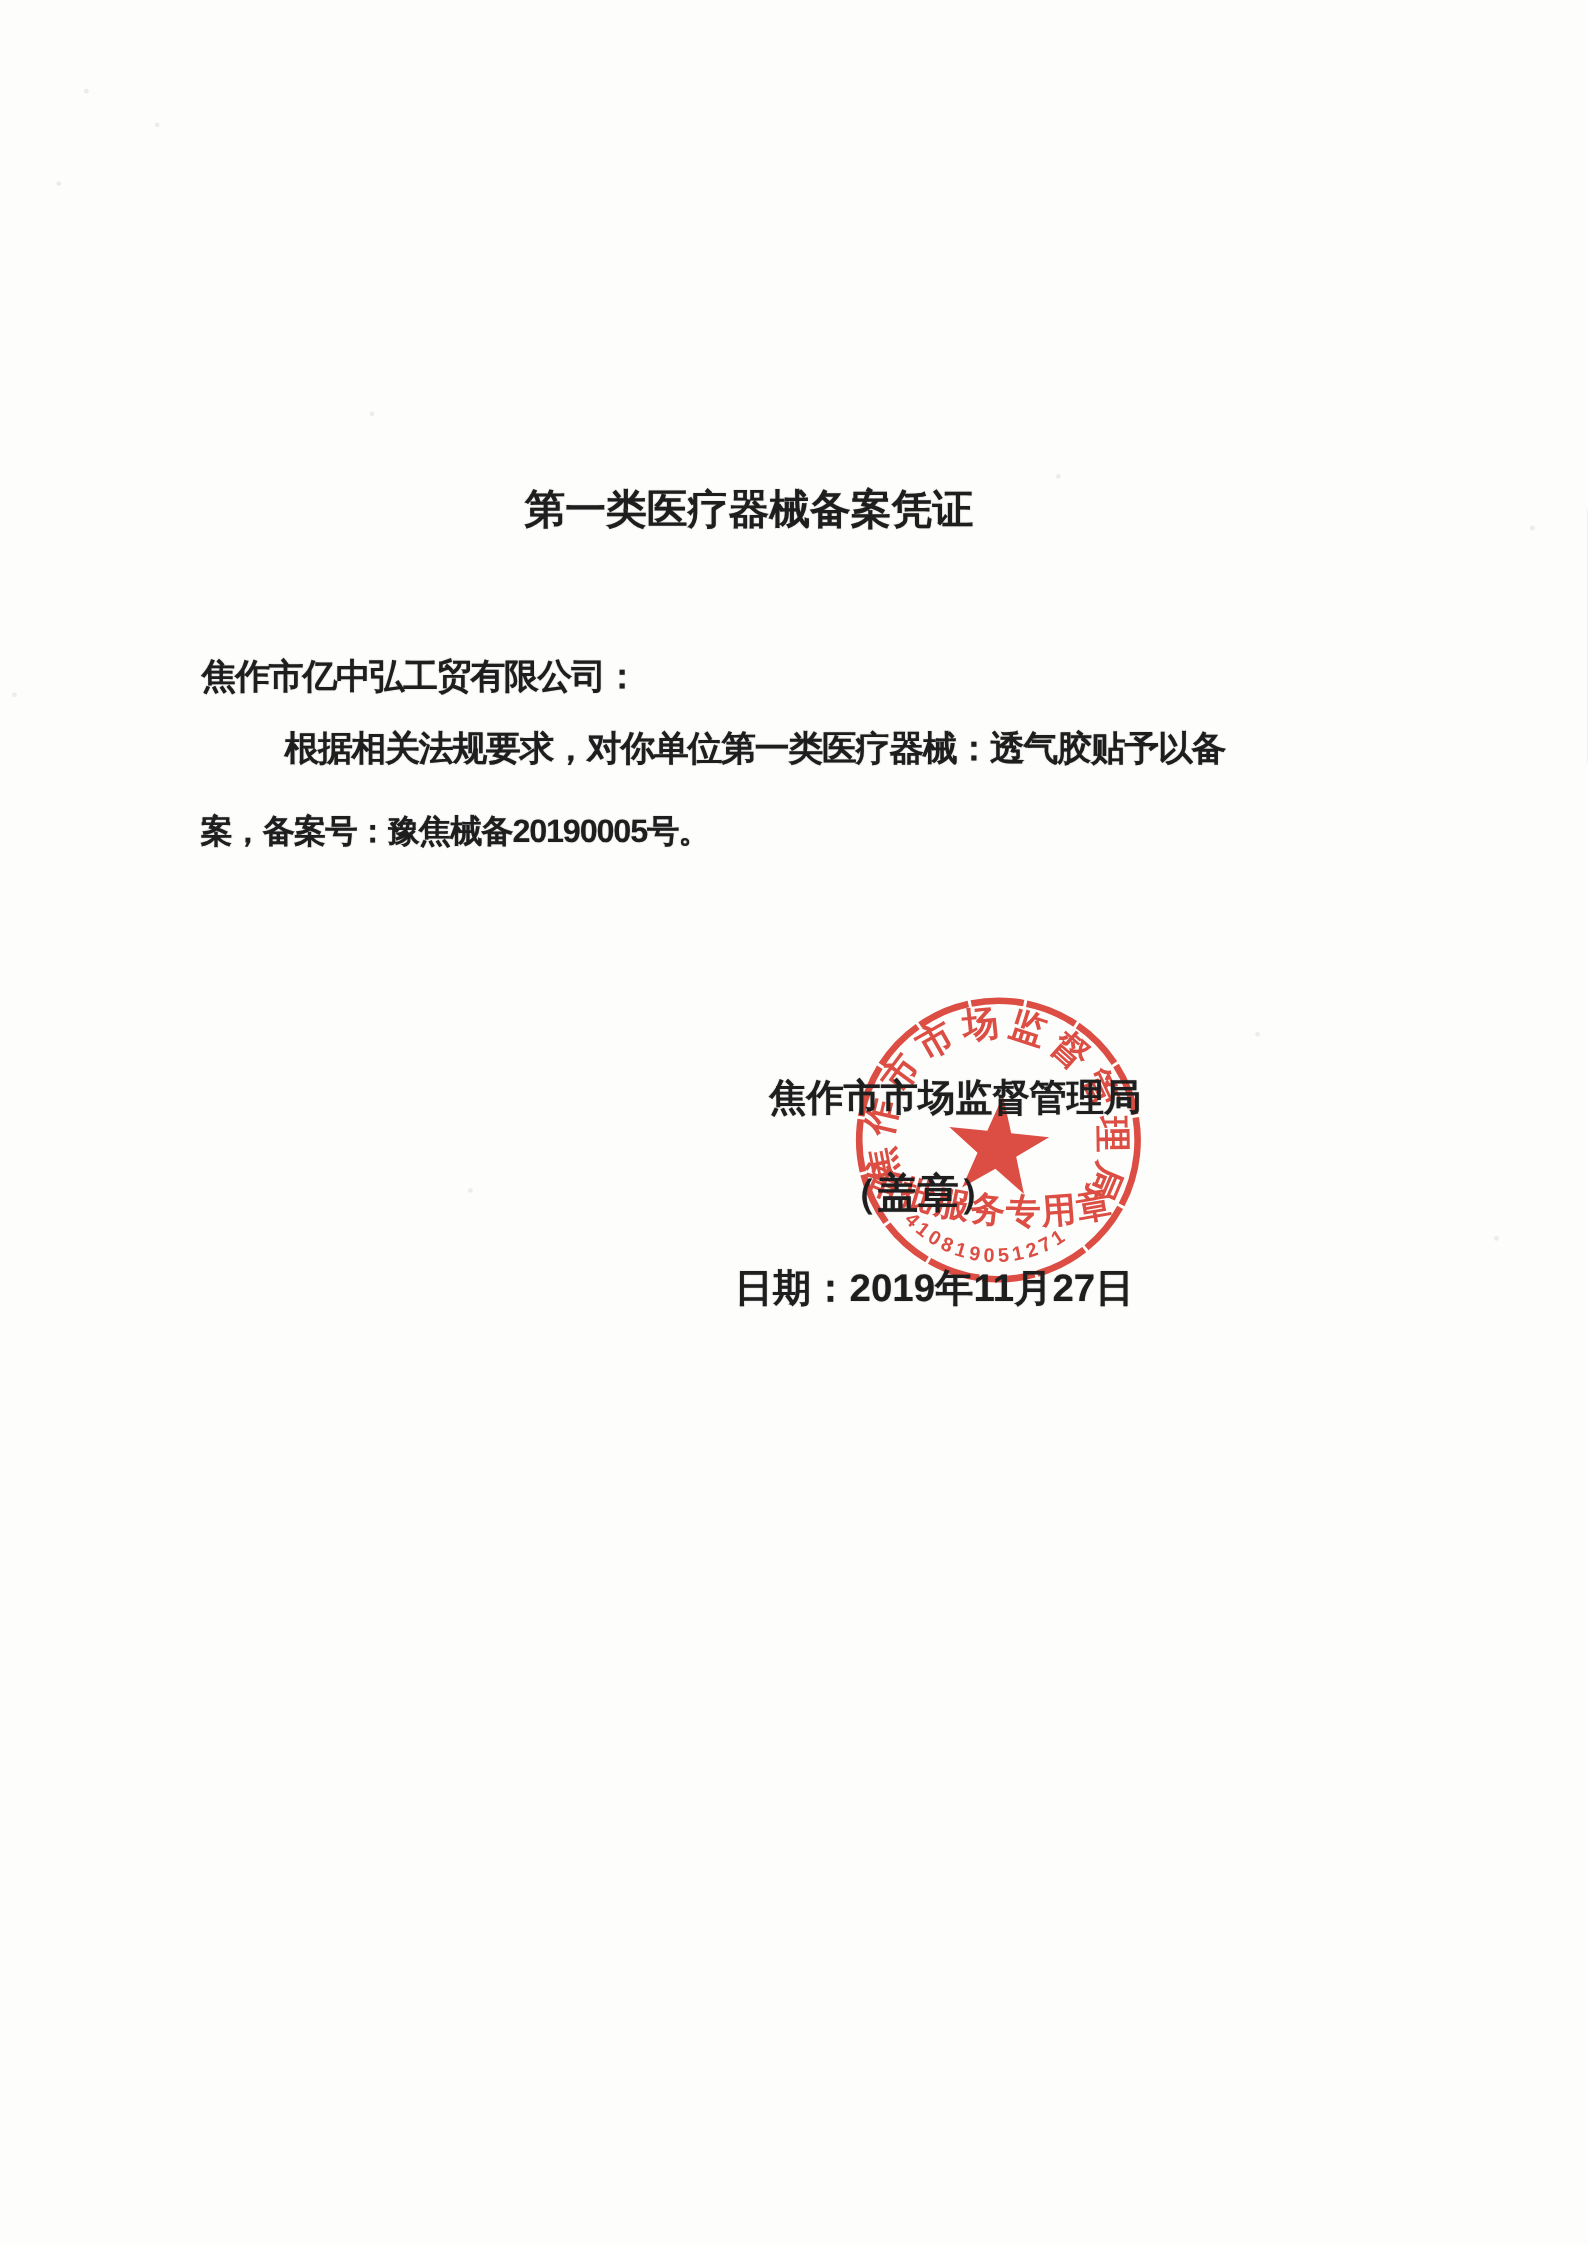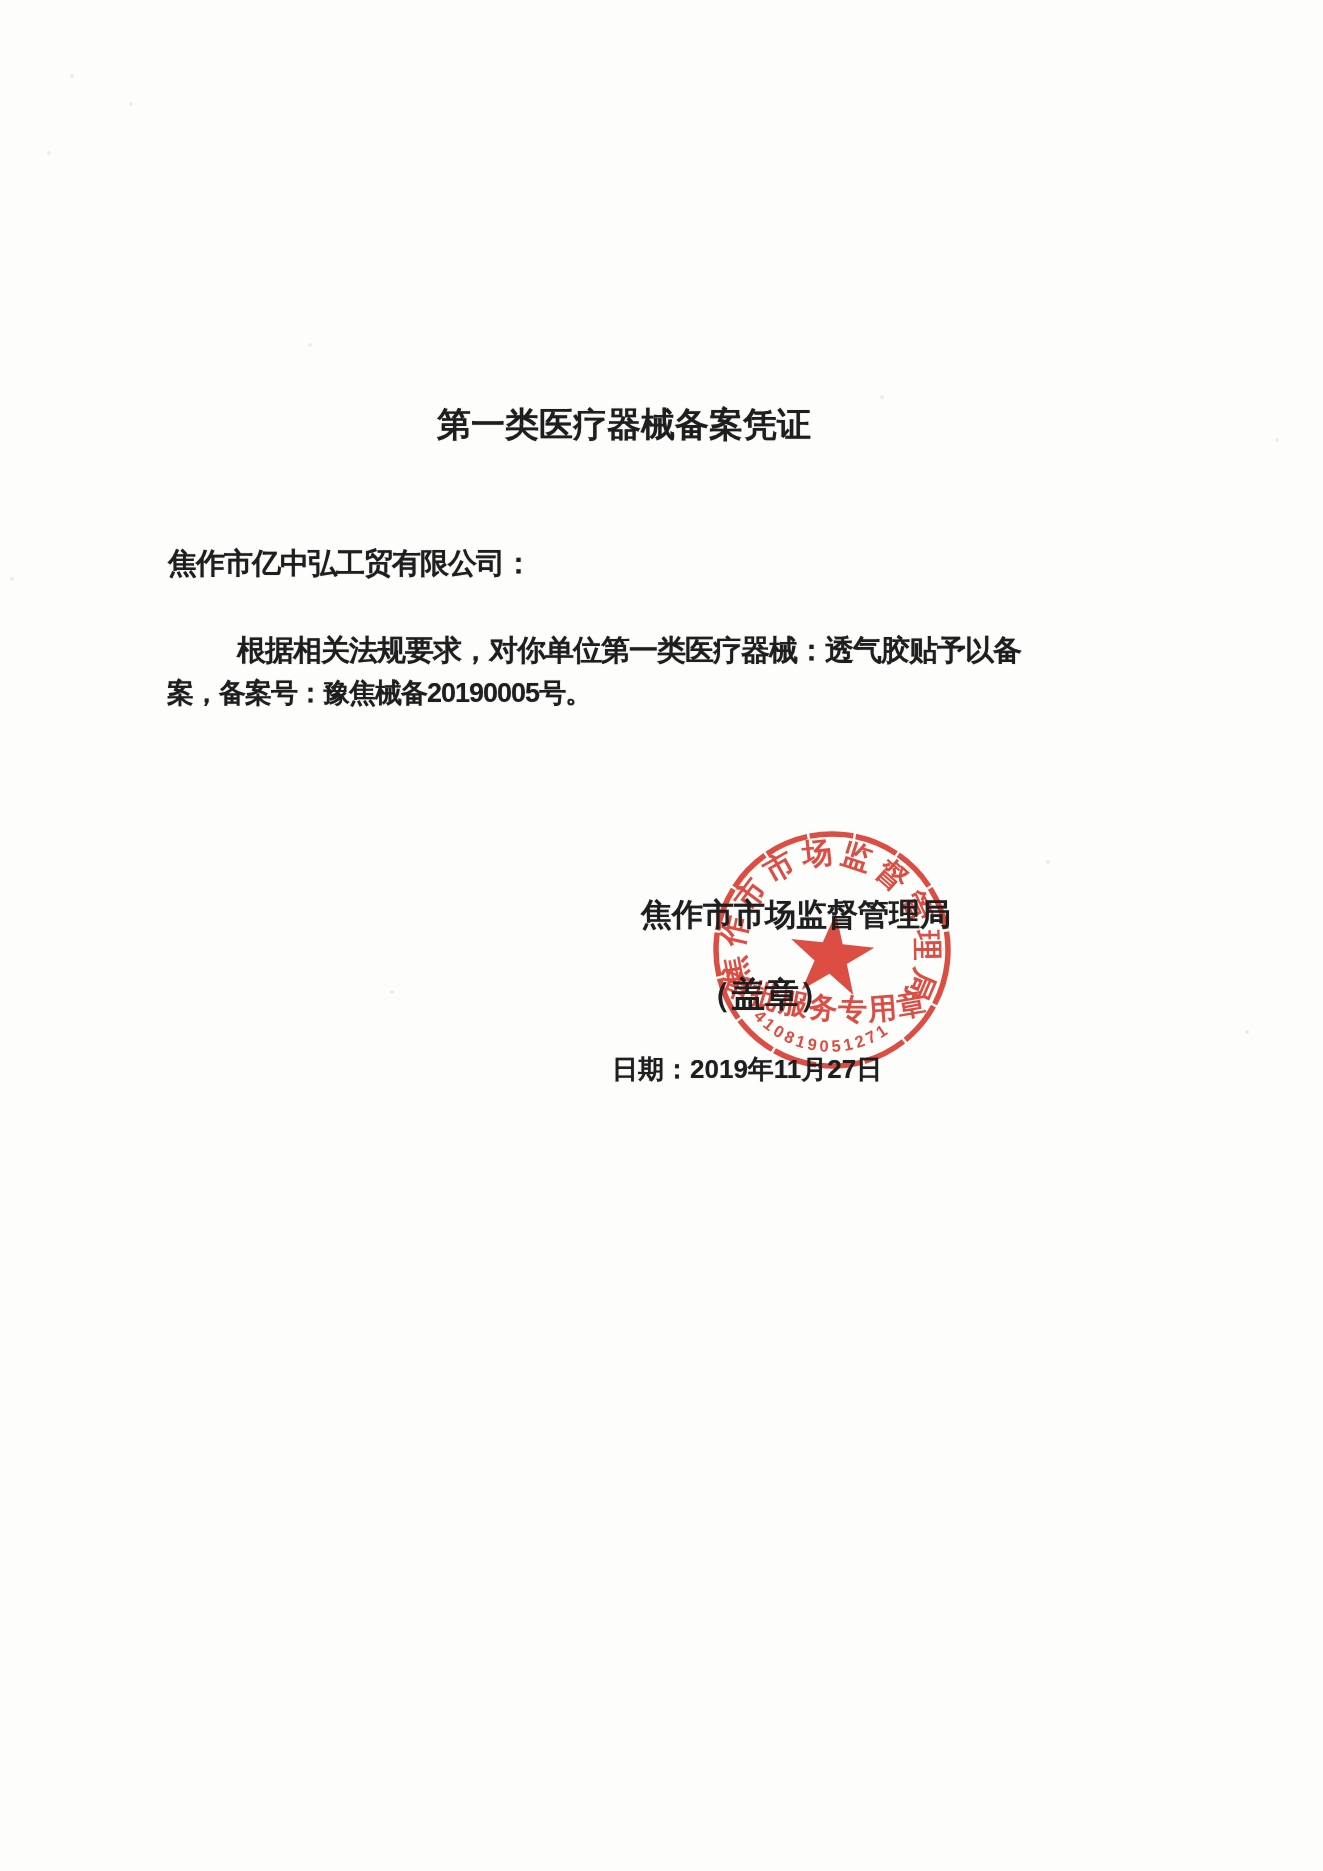--- a/index.html
+++ b/index.html
@@ -20,40 +20,40 @@
   }
   .title{
     left:437px;top:402px;
     font-size:34px;font-weight:700;letter-spacing:0px;
   }
   .recipient{
     left:168px;top:544px;
     font-size:29px;font-weight:700;letter-spacing:-1px;
   }
   .body1{
-    left:237px;top:631px;
+    left:237px;top:604px;
     font-size:29px;font-weight:600;letter-spacing:-1px;text-align:center;
   }
   .body2{
     left:167px;top:675px;
     font-size:27px;font-weight:600;letter-spacing:-1px;
   }
   .issuer{
     left:641px;top:894px;
     font-size:31px;font-weight:600;letter-spacing:0px;
     z-index:3;
   }
   .sealnote{
     left:697px;top:972px;
     font-size:34px;font-weight:600;letter-spacing:0px;
     z-index:3;
   }
   .dateline{
     left:612px;top:1052px;
-    font-size:26px;font-weight:600;letter-spacing:0px;
+    font-size:32px;font-weight:600;letter-spacing:0px;
     z-index:3;
   }
   .stamp{
     position:absolute;left:665px;top:800px;
     z-index:2;
   }
   .stamp text{
     font-family:"Liberation Sans","DejaVu Sans",sans-serif;
     font-weight:700;
   }

